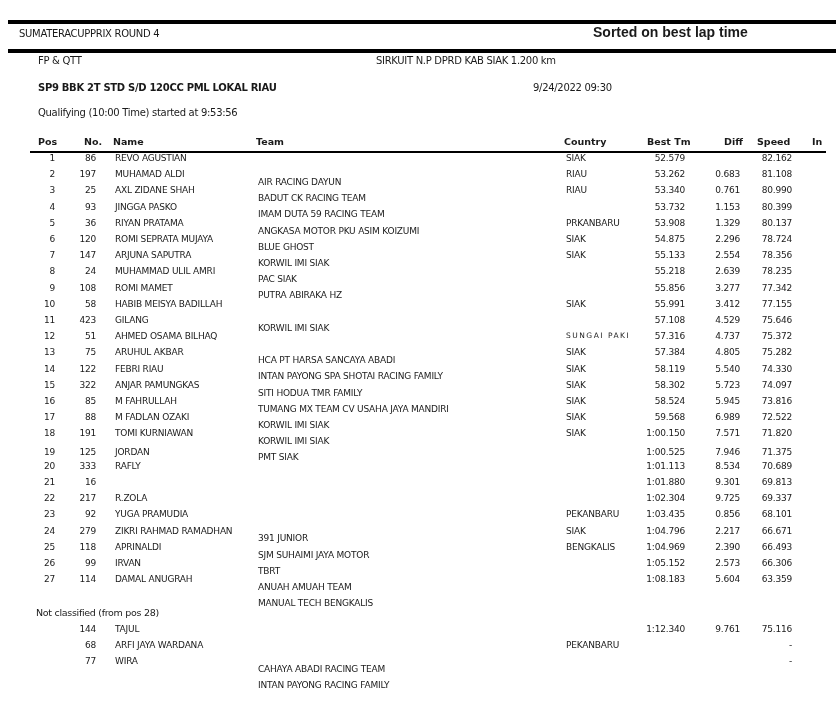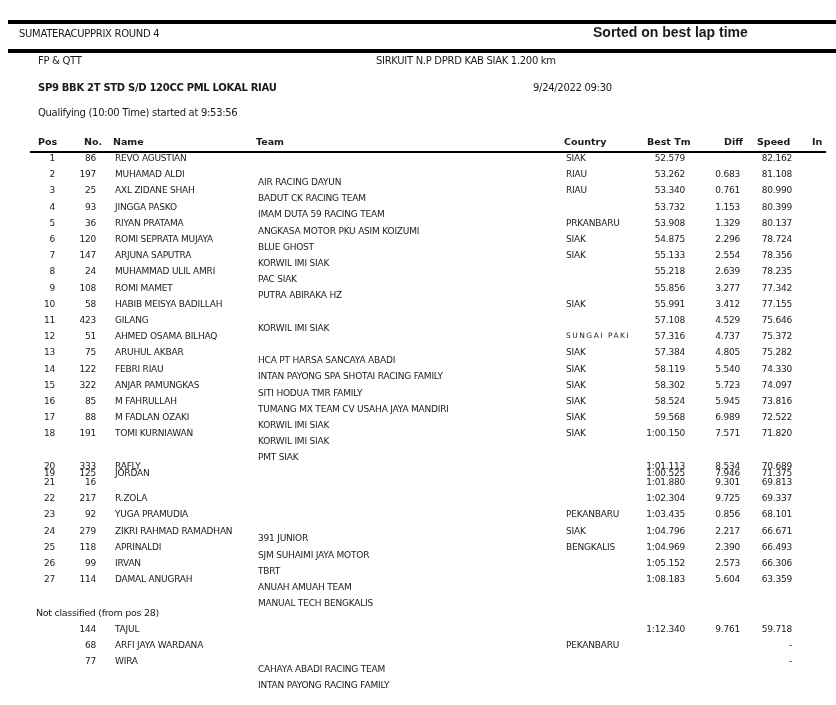--- a/index.html
+++ b/index.html
@@ -229,21 +229,21 @@
     <div class="row" style="top: 428.4px;">
       <span class="c-pos">18</span>
       <span class="c-no">191</span>
       <span class="c-name">TOMI KURNIAWAN</span>
       <span class="c-team">PMT SIAK</span>
       <span class="c-country">SIAK</span>
       <span class="c-best">1:00.150</span>
       <span class="c-diff">7.571</span>
       <span class="c-speed">71.820</span>
     </div>
-    <div class="row" style="top: 468px;">
+    <div class="row" style="top: 447px;">
       <span class="c-pos">19</span>
       <span class="c-no">125</span>
       <span class="c-name">JORDAN</span>
       <span class="c-team"></span>
       <span class="c-country"></span>
       <span class="c-best">1:00.525</span>
       <span class="c-diff">7.946</span>
       <span class="c-speed">71.375</span>
     </div>
     <div class="row" style="top: 460.8px;">
@@ -331,21 +331,21 @@
 <div class="abs nc-label">Not classified (from pos 28)</div>
 <div id="nc-results">
     <div class="row" style="top: 624px;">
       <span class="c-pos"></span>
       <span class="c-no">144</span>
       <span class="c-name">TAJUL</span>
       <span class="c-team"></span>
       <span class="c-country"></span>
       <span class="c-best">1:12.340</span>
       <span class="c-diff">9.761</span>
-      <span class="c-speed">59.718</span>
+      <span class="c-speed">75.116</span>
     </div>
     <div class="row" style="top: 640px;">
       <span class="c-pos"></span>
       <span class="c-no">68</span>
       <span class="c-name">ARFI JAYA WARDANA</span>
       <span class="c-team">CAHAYA ABADI RACING TEAM</span>
       <span class="c-country">PEKANBARU</span>
       <span class="c-best"></span>
       <span class="c-diff"></span>
       <span class="c-speed">-</span>

